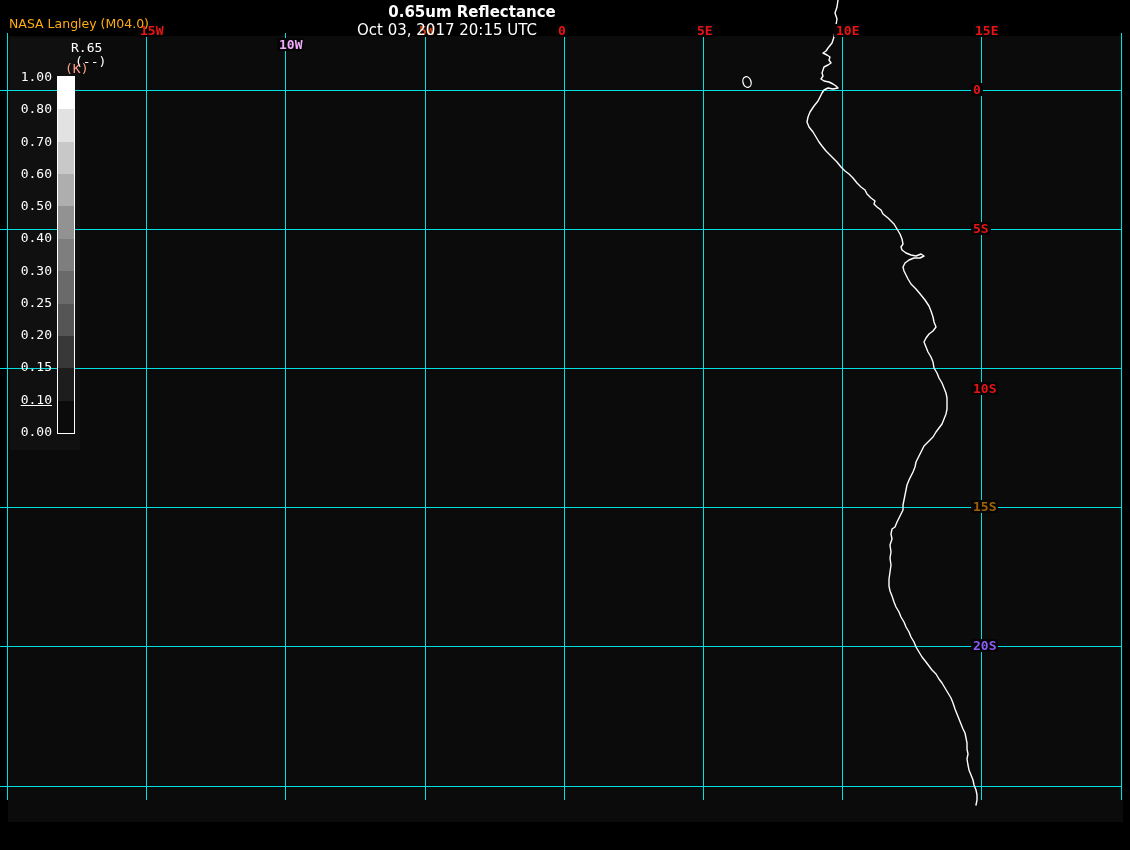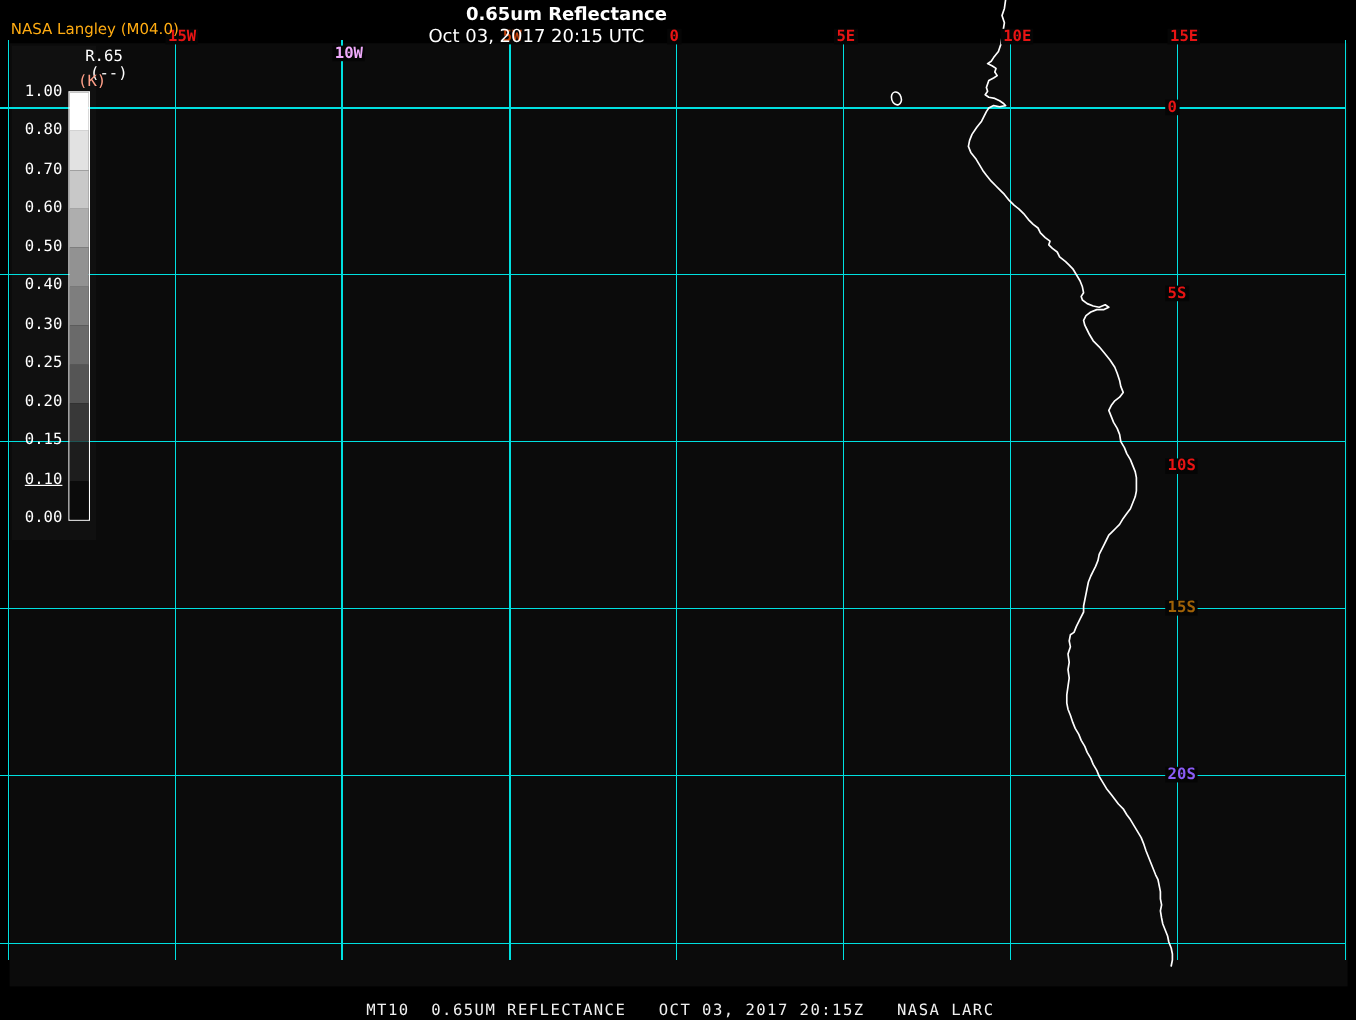--- a/index.html
+++ b/index.html
@@ -60,21 +60,21 @@
       <div class="geo-label" style="color: rgb(232, 20, 20); left: 138px; top: 24px;">15W</div>
       <div class="geo-label" style="color: #f0abfc; left: 277px; top: 6px; margin-top: 32px;">10W</div>
       <div class="geo-label" style="color: #c2410c; left: 417px; top: 24px;">5W</div>
       <div class="geo-label" style="color: rgb(232, 20, 20); left: 556px; top: 24px;">0</div>
       <div class="geo-label" style="color: rgb(232, 20, 20); left: 695px; top: 24px;">5E</div>
       <div class="geo-label" style="color: rgb(232, 20, 20); left: 834px; top: 24px;">10E</div>
       <div class="geo-label" style="color: rgb(232, 20, 20); left: 973px; top: 24px;">15E</div>
     </div>
   <div id="lat-labels">
       <div class="geo-label" style="color: rgb(232, 20, 20); left: 971px; top: 83px;">0</div>
-      <div class="geo-label" style="color: rgb(232, 20, 20); left: 971px; top: 222px; margin-top: 16px;">5S</div>
+      <div class="geo-label" style="color: rgb(232, 20, 20); left: 971px; top: 222px;">5S</div>
       <div class="geo-label" style="color: rgb(232, 20, 20); left: 971px; top: 382px;">10S</div>
       <div class="geo-label" style="color: #a16207; left: 971px; top: 500px;">15S</div>
       <div class="geo-label" style="color: #8b5cf6; left: 971px; top: 639px;">20S</div>
     </div>
 
   <div class="credit" style="color: rgb(255, 172, 18);">NASA Langley (M04.0)</div>
   <div id="title-1" class="title-line">0.65um Reflectance</div>
   <div id="title-2" class="title-line">Oct 03, 2017 20:15 UTC</div>
 
   <div id="cb-name" class="cb-text">R.65</div>
@@ -101,14 +101,13 @@
       <div class="cb-num" style="top: 199.091px;">0.50</div>
       <div class="cb-num" style="top: 231.364px;">0.40</div>
       <div class="cb-num" style="top: 263.636px;">0.30</div>
       <div class="cb-num" style="top: 295.909px;">0.25</div>
       <div class="cb-num" style="top: 328.182px;">0.20</div>
       <div class="cb-num" style="top: 360.455px;">0.15</div>
       <div class="cb-num" style="top: 392.727px; text-decoration: underline;">0.10</div>
       <div class="cb-num" style="top: 425px;">0.00</div>
     </div>
 
-  <div id="status-bar">MT10  0.65UM REFLECTANCE   OCT 03, 2017 20:15Z   NASA LARC</div>
 </div>
 
 </body></html>

